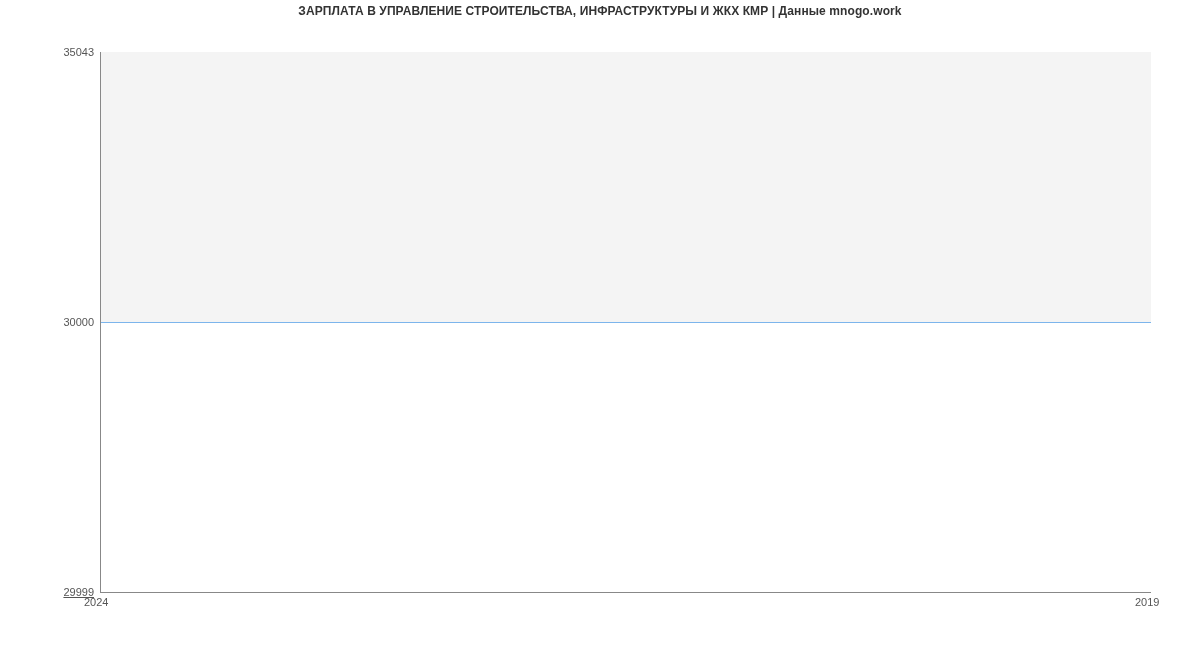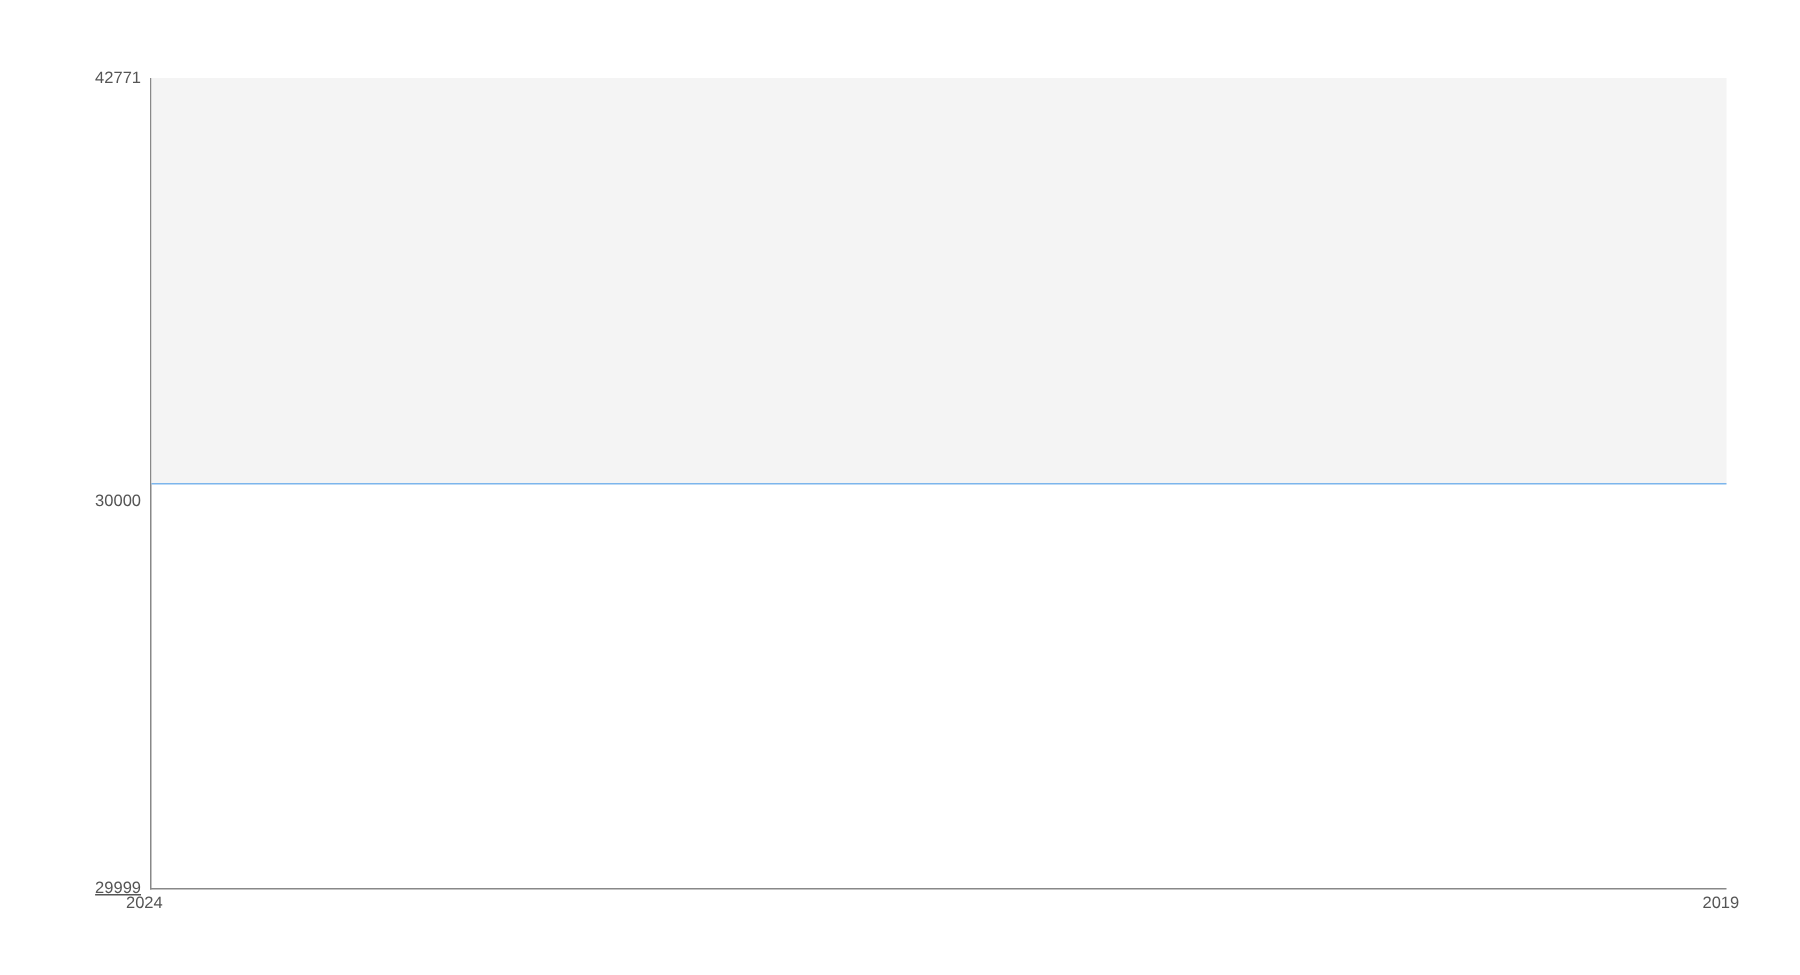--- a/index.html
+++ b/index.html
@@ -56,43 +56,44 @@
   .y-tick-label {
     position: absolute;
     right: 1106px; 
     font-size: 11px;
     color: #555555;
     text-align: right;
     width: 90px;
     transform: translateY(-50%);
   }
   .y-tick-top    { top: 52px; }
-  .y-tick-mid    { top: 334px; }
+  .y-tick-mid    { top: 322px; }
   .y-tick-bottom { top: 592px; text-decoration: underline; }
   .x-tick-label {
     position: absolute;
     top: 596px;
     font-size: 11px;
     color: #555555;
     text-align: center;
   }
   .x-tick-left  { left: 84px; }
   .x-tick-right { left: 1135px; }
 </style>
 </head>
 <body>
 
 <div class="chart-wrap">
 
+  <div class="chart-title">ЗАРПЛАТА В УПРАВЛЕНИЕ СТРОИТЕЛЬСТВА, ИНФРАСТРУКТУРЫ И ЖКХ КМР | Данные mnogo.work</div>
 
   <div class="plot-area">
     <div class="shade-upper"></div>
     <div class="data-line"></div>
   </div>
 
-  <div class="y-tick-label y-tick-top">42771</div>
+  <div class="y-tick-label y-tick-top">35043</div>
   <div class="y-tick-label y-tick-mid">30000</div>
   <div class="y-tick-label y-tick-bottom">29999</div>
 
   <div class="x-tick-label x-tick-left">2024</div>
   <div class="x-tick-label x-tick-right">2019</div>
 
 </div>
 
 </body></html>

